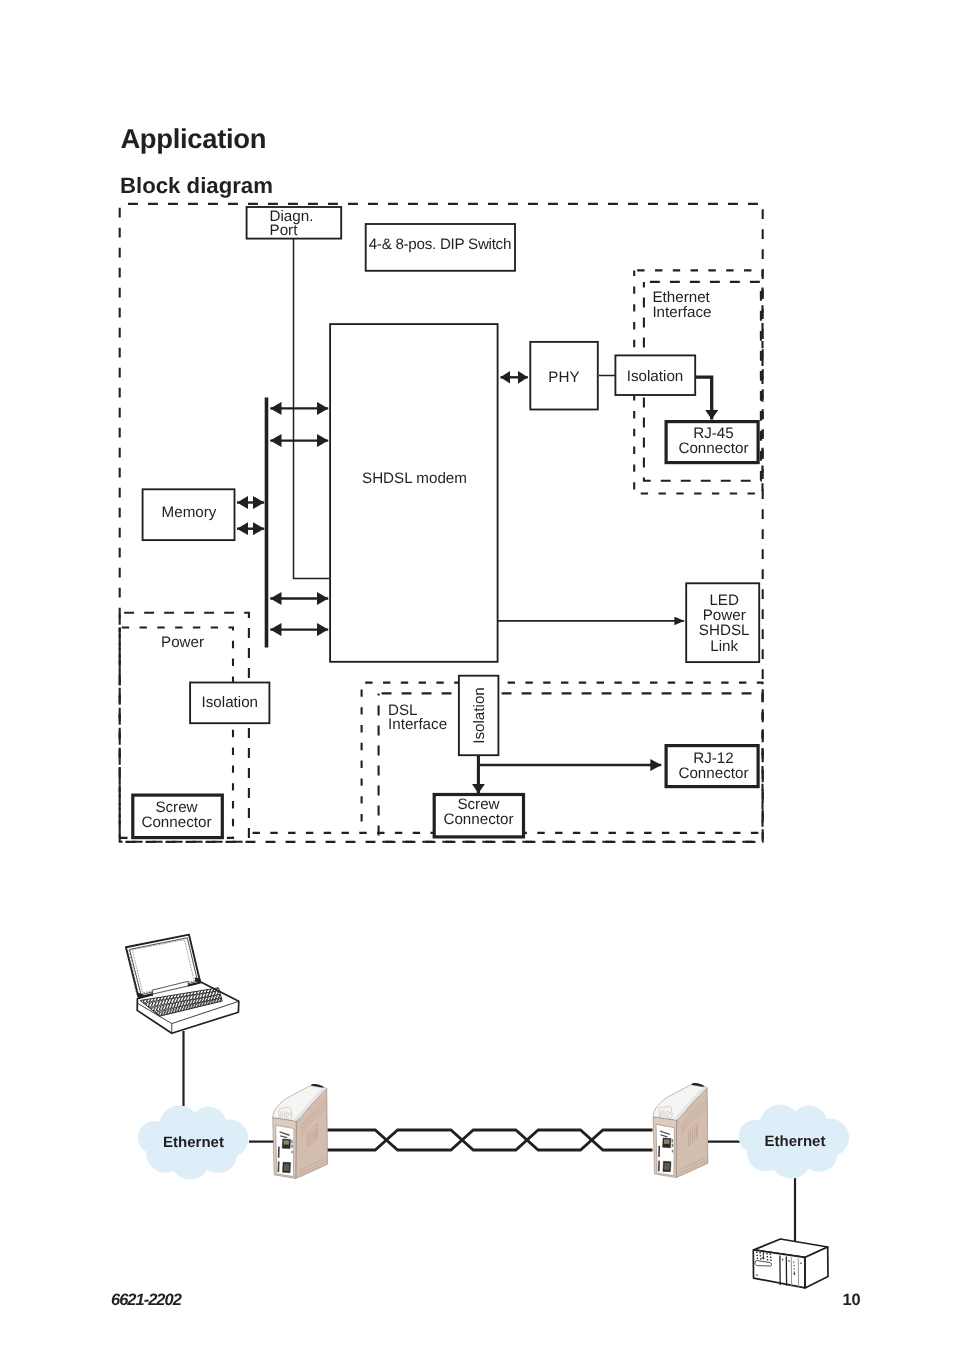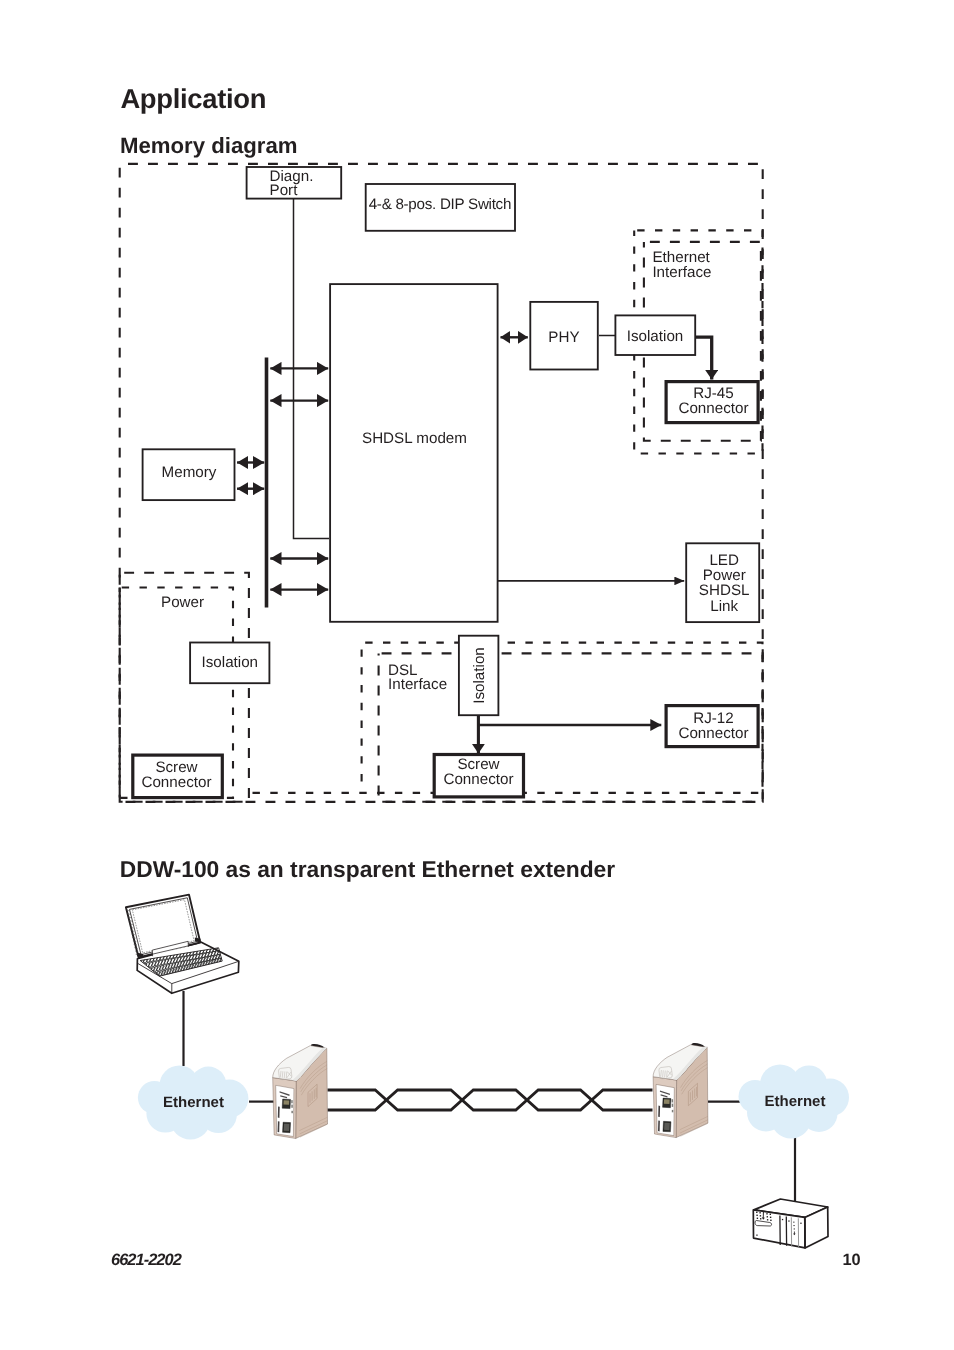--- a/index.html
+++ b/index.html
@@ -1,38 +1,37 @@
 <!DOCTYPE html>
 <html><head>
 <meta charset="utf-8">
 <title>Application</title>
 <style>
   html,body{margin:0;padding:0;background:#ffffff;}
   body{width:954px;height:1350px;overflow:hidden;position:relative;
        font-family:"Liberation Sans",sans-serif;color:#231f20;
        -webkit-font-smoothing:antialiased;text-rendering:geometricPrecision;}
-  #page{position:absolute;inset:0;width:954px;height:1022px;}
+  #page{position:absolute;inset:0;width:954px;height:1022px;margin-top:40px;}
   .txt{position:absolute;white-space:pre;}
   #h-application{left:120.4px;top:83px;font-size:27.4px;font-weight:bold;letter-spacing:-0.3px;}
   #h-block{left:120px;top:133.2px;font-size:22.2px;font-weight:bold;letter-spacing:0px;}
   #h-ddw{left:119.8px;top:855.8px;font-size:22.8px;font-weight:bold;letter-spacing:-0.02px;}
   #foot-left{left:111px;top:1250.5px;font-size:16.4px;font-weight:bold;font-style:italic;letter-spacing:-0.95px;}
   #foot-right{left:842.6px;top:1250.6px;font-size:16.4px;font-weight:bold;letter-spacing:-0.2px;}
   svg.layer{position:absolute;left:0;top:0;}
   .bdlabel{font-family:"Liberation Sans",sans-serif;font-size:15.2px;fill:#231f20;}
   .cloudlabel{font-family:"Liberation Sans",sans-serif;font-size:15px;font-weight:bold;fill:#231f20;}
 </style>
 </head>
 <body>
 
 <div id="page">
 
   <div class="txt" id="h-application">Application</div>
-  <div class="txt" id="h-block">Memory diagram</div>
-  <div class="txt" id="h-ddw">DDW-100 as an transparent Ethernet extender</div>
+  <div class="txt" id="h-block">Block diagram</div>
   <div class="txt" id="foot-left">6621-2202</div>
   <div class="txt" id="foot-right">10</div>
 
   <svg class="layer" id="svg-block" width="954" height="830" viewBox="0 0 954 830" xmlns="http://www.w3.org/2000/svg">
     <defs>
       <marker id="ah" markerWidth="11.5" markerHeight="13" refX="11.2" refY="6.5" orient="auto" markerUnits="userSpaceOnUse">
         <path d="M0,0 L11.3,6.5 L0,13 z" fill="#231f20"></path>
       </marker>
       <marker id="ahr" markerWidth="11.5" markerHeight="13" refX="0.3" refY="6.5" orient="auto" markerUnits="userSpaceOnUse">
         <path d="M11.5,0 L0.2,6.5 L11.5,13 z" fill="#231f20"></path>

